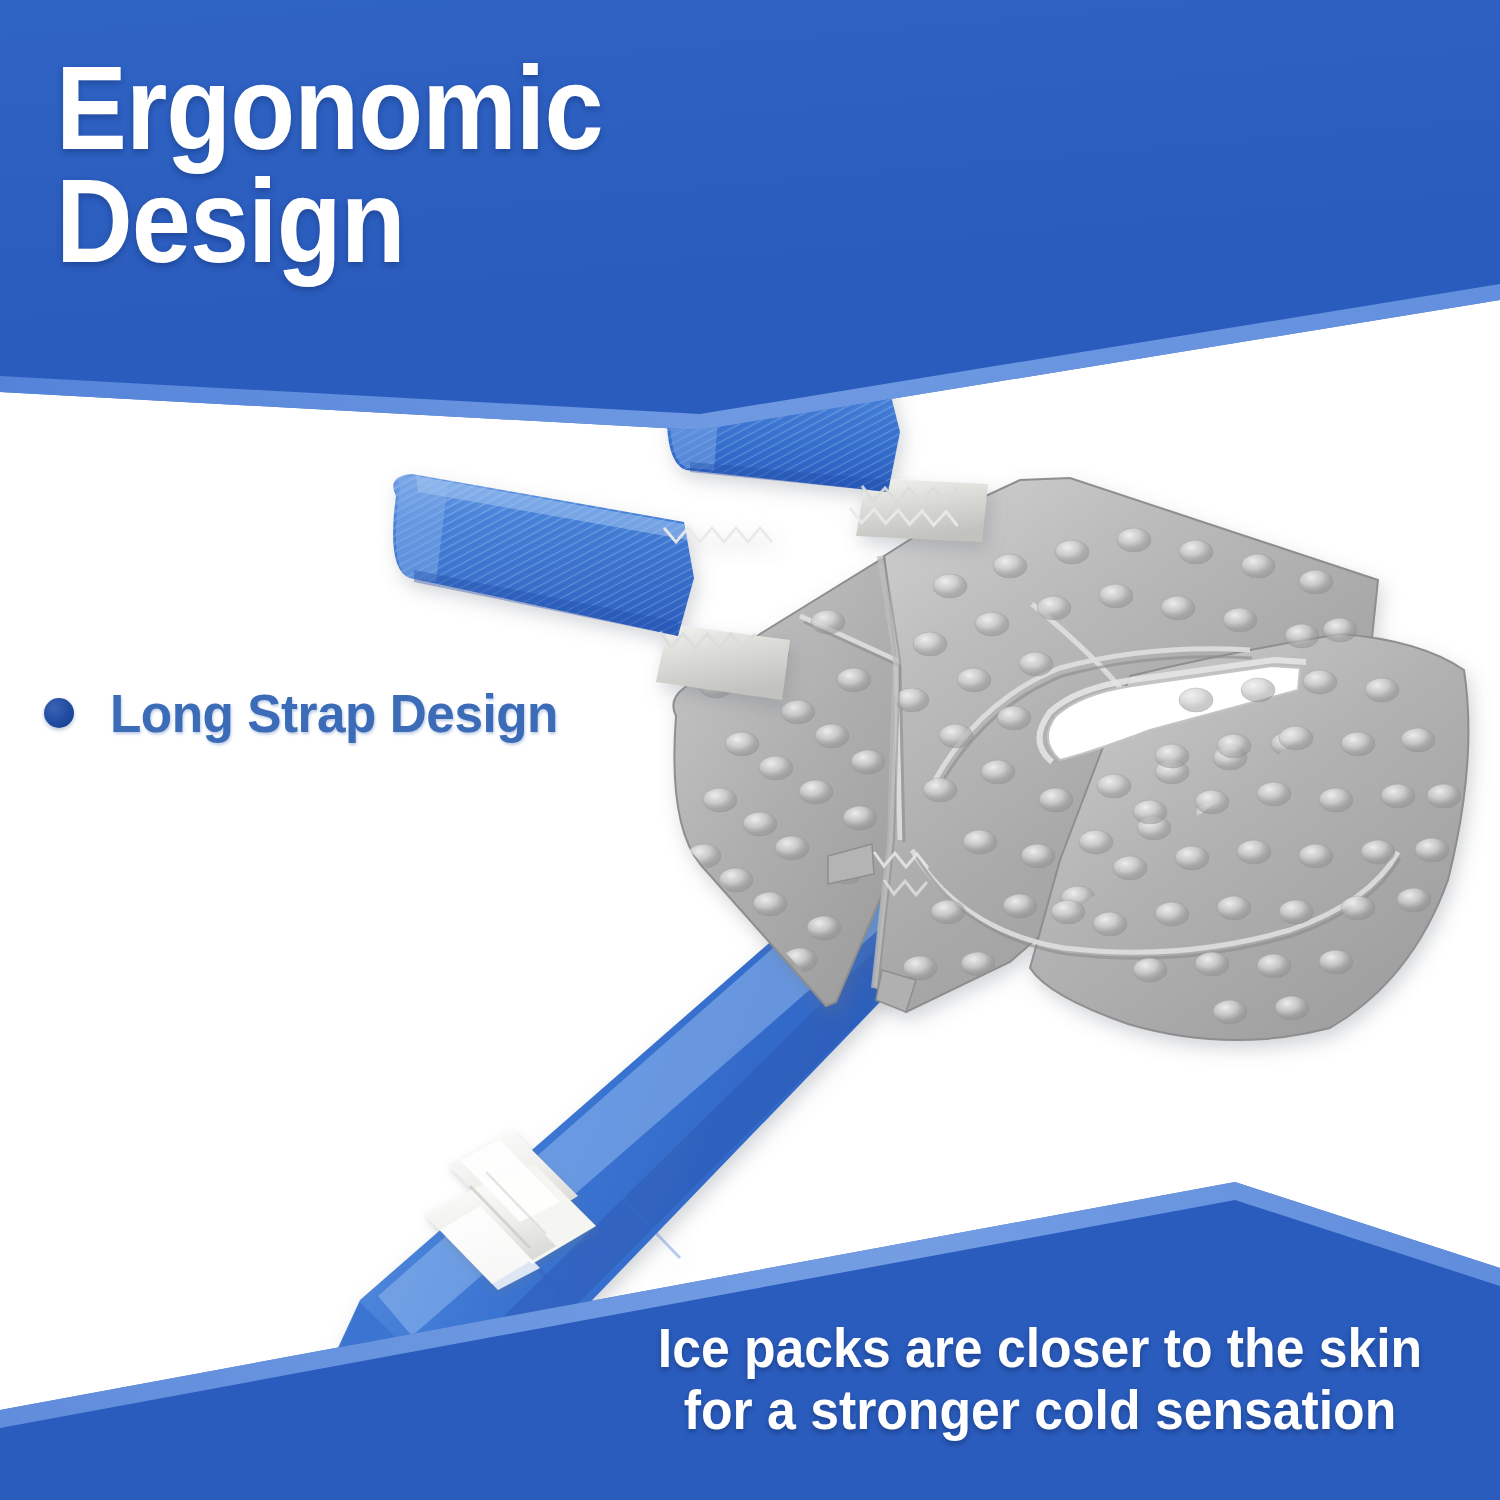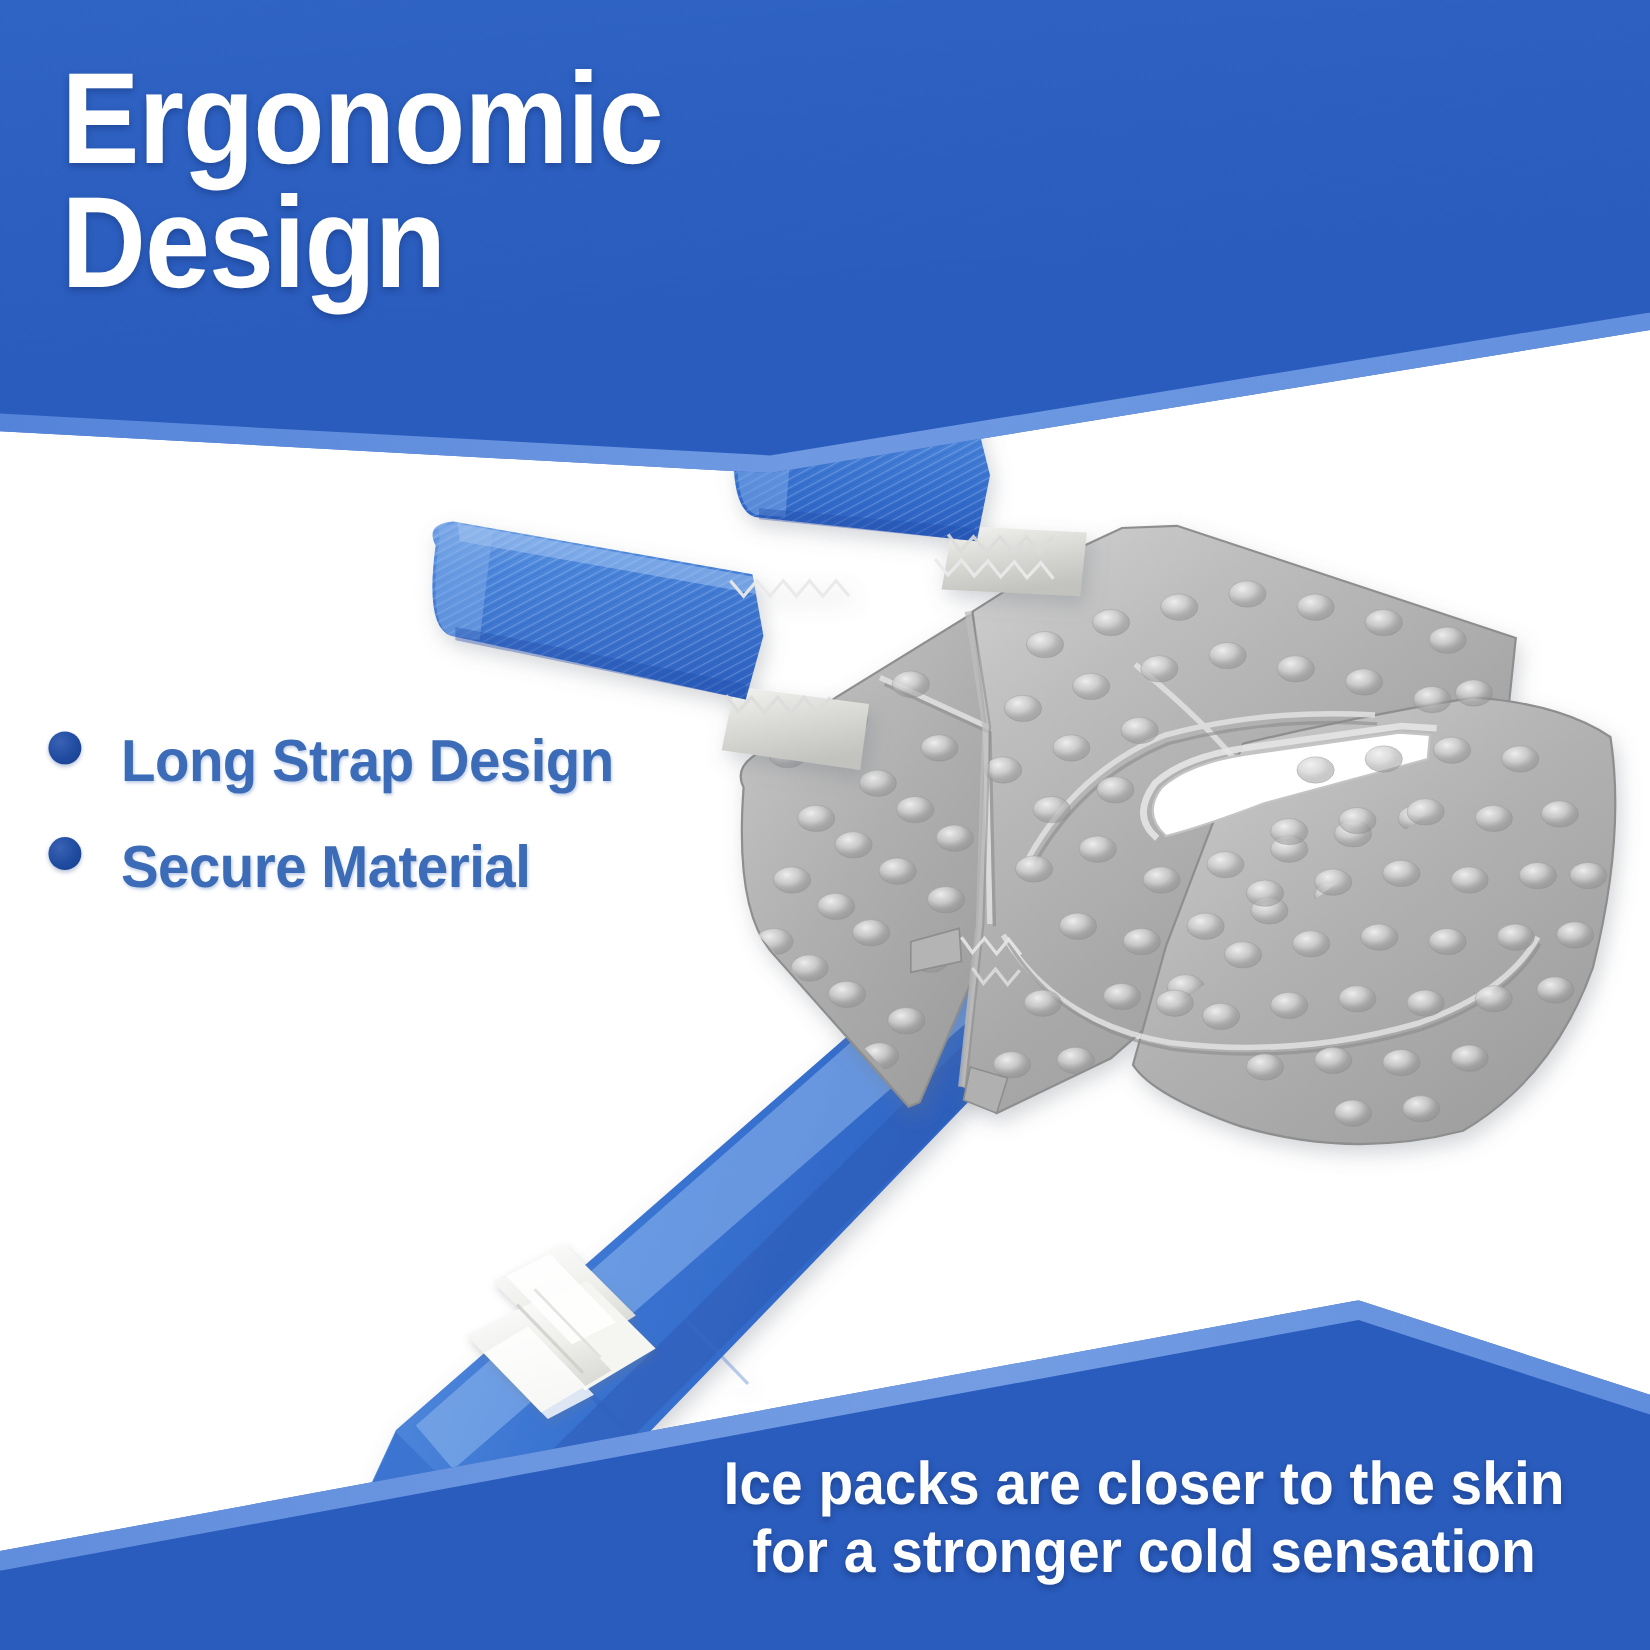--- a/index.html
+++ b/index.html
@@ -59,21 +59,21 @@
     font-size:55px;
     line-height:1.12;
     transform:scaleX(.94);
     transform-origin:center top;
     text-shadow:0 3px 6px rgba(8,26,70,.38);
     white-space:pre-line;
   }
 
   
   .features{position:absolute;left:30px;top:665px;width:640px;}
-  .feature-row{display:flex;height:96px;}
+  .feature-row{display:flex;align-items:center;height:96px;}
   .bullet-dot{
     width:30px;height:30px;border-radius:50%;
     background:radial-gradient(circle at 35% 32%, #3a62b4 0%, #1f4ba0 55%, #173c89 100%);
     margin-left:14px;margin-right:36px;flex:0 0 auto;
     box-shadow:0 2px 4px rgba(20,50,120,.30);
   }
   .feature-label{
     color:#3c6cb8;
     font-weight:700;
     font-size:54px;
@@ -387,24 +387,20 @@
   <div class="top-banner"></div>
   <div class="top-banner-edge"></div>
   <div class="headline">Ergonomic
 Design</div>
 
   <div class="features">
     <div class="feature-row">
       <span class="bullet-dot"></span>
       <span class="feature-label">Long Strap Design</span>
     </div>
-    <div class="feature-row">
-      <span class="bullet-dot"></span>
-      <span class="feature-label">Secure Material</span>
-    </div>
   </div>
 
   <div class="bottom-banner"></div>
   <div class="bottom-banner-edge"></div>
   <div class="caption">Ice packs are closer to the skin
 for a stronger cold sensation</div>
 
 </div>
 
 </body></html>

